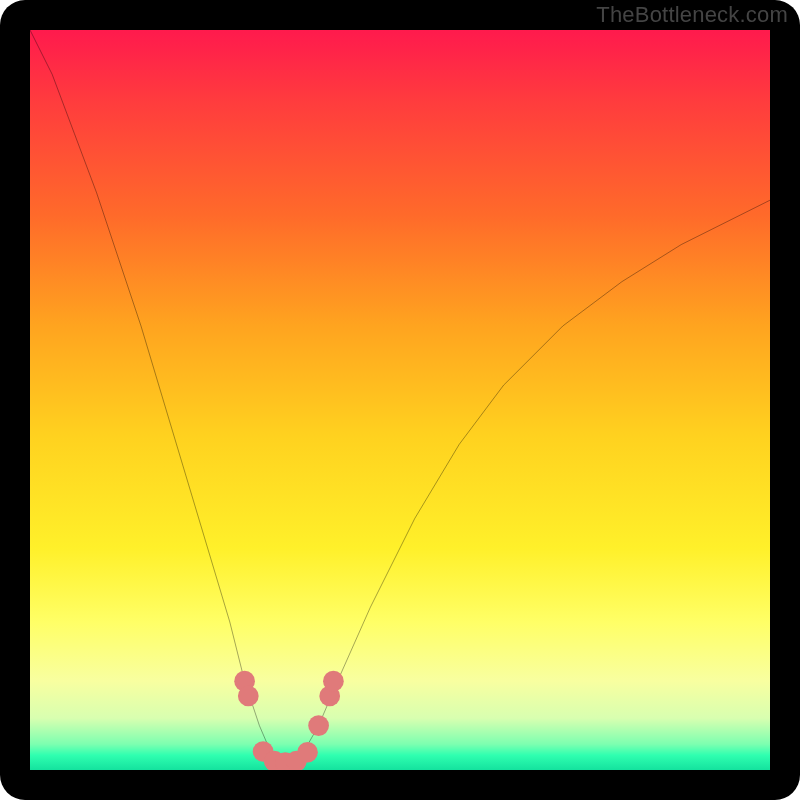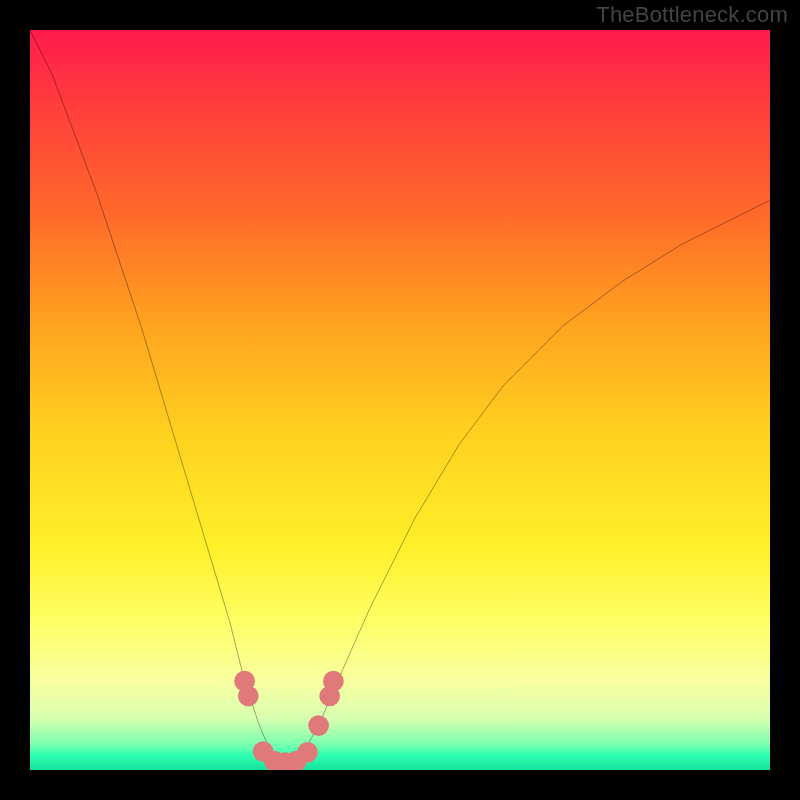--- a/index.html
+++ b/index.html
@@ -8,20 +8,21 @@
     width: 800px;
     height: 800px;
     overflow: hidden;
     font-family: Arial, Helvetica, sans-serif;
   }
   .chart-outer {
     width: 800px;
     height: 800px;
     background: #000;
     position: relative;
+    border-radius: 25px;
   }
   .watermark {
     position: absolute;
     top: 2px;
     right: 12px;
     color: #444;
     font-size: 22px;
     font-weight: 400;
     letter-spacing: 0.2px;
     z-index: 10;

